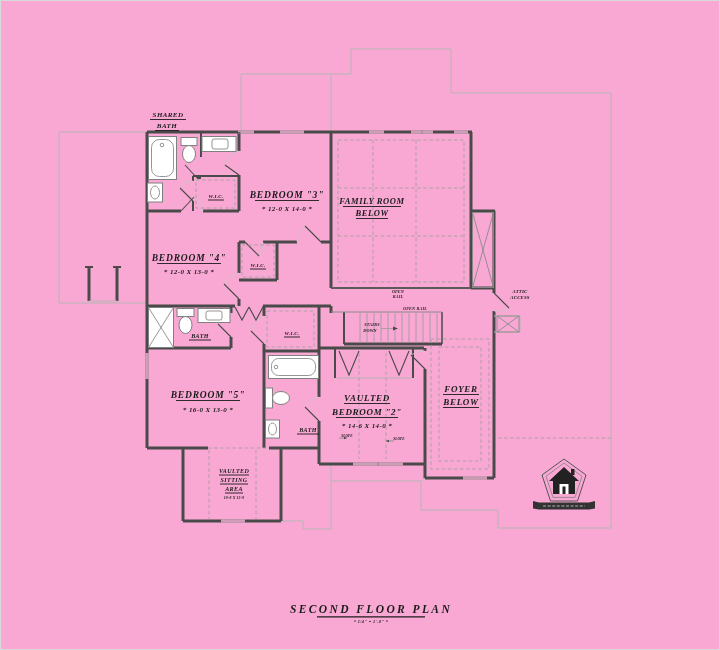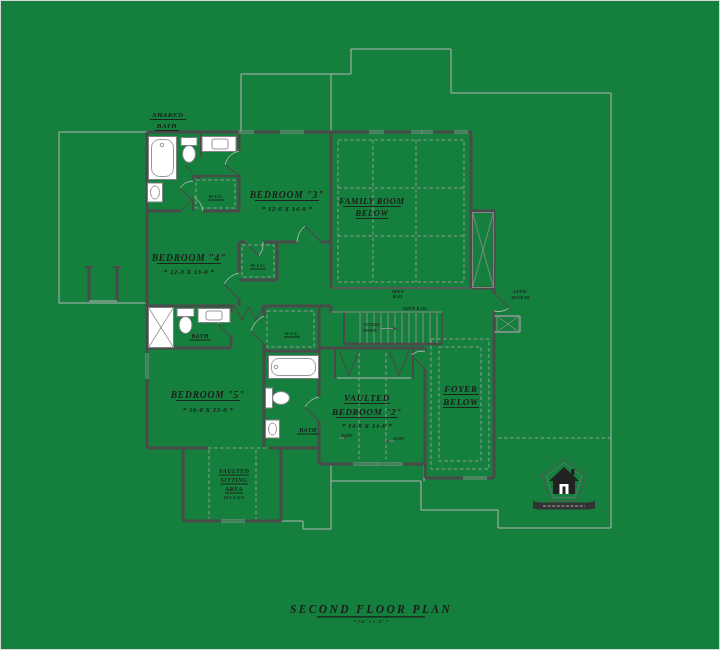--- a/index.html
+++ b/index.html
@@ -1,16 +1,16 @@
 <!DOCTYPE html>
 <html><head>
 <meta charset="utf-8">
 <style>
   html,body{margin:0;padding:0;background:#fff;}
-  .frame{position:relative;width:718px;height:648px;border:1px solid #d9d9d9;background:#15803d;overflow:hidden;}
+  .frame{position:relative;width:718px;height:648px;border:1px solid #d9d9d9;background:#f9a8d4;overflow:hidden;}
   svg{display:block;}
   .w3{stroke:#4a4a4a;stroke-width:3;stroke-linecap:butt;}
   .w2{stroke:#4a4a4a;stroke-width:2;stroke-linecap:butt;}
   .w15{stroke:#4a4a4a;stroke-width:1.5;}
   .thin{stroke:#b5b5b5;stroke-width:1;fill:none;}
   .dash{stroke:#a0a0a0;stroke-width:0.9;fill:none;stroke-dasharray:3.5 2.6;}
   .fix{stroke:#808080;stroke-width:1;fill:#fff;}
   .fx2{stroke:#8a8a8a;stroke-width:0.9;fill:none;}
   .win{stroke:#8a8a8a;stroke-width:0.9;}
   .leaf{stroke:#4a4a4a;stroke-width:1.1;fill:none;}

